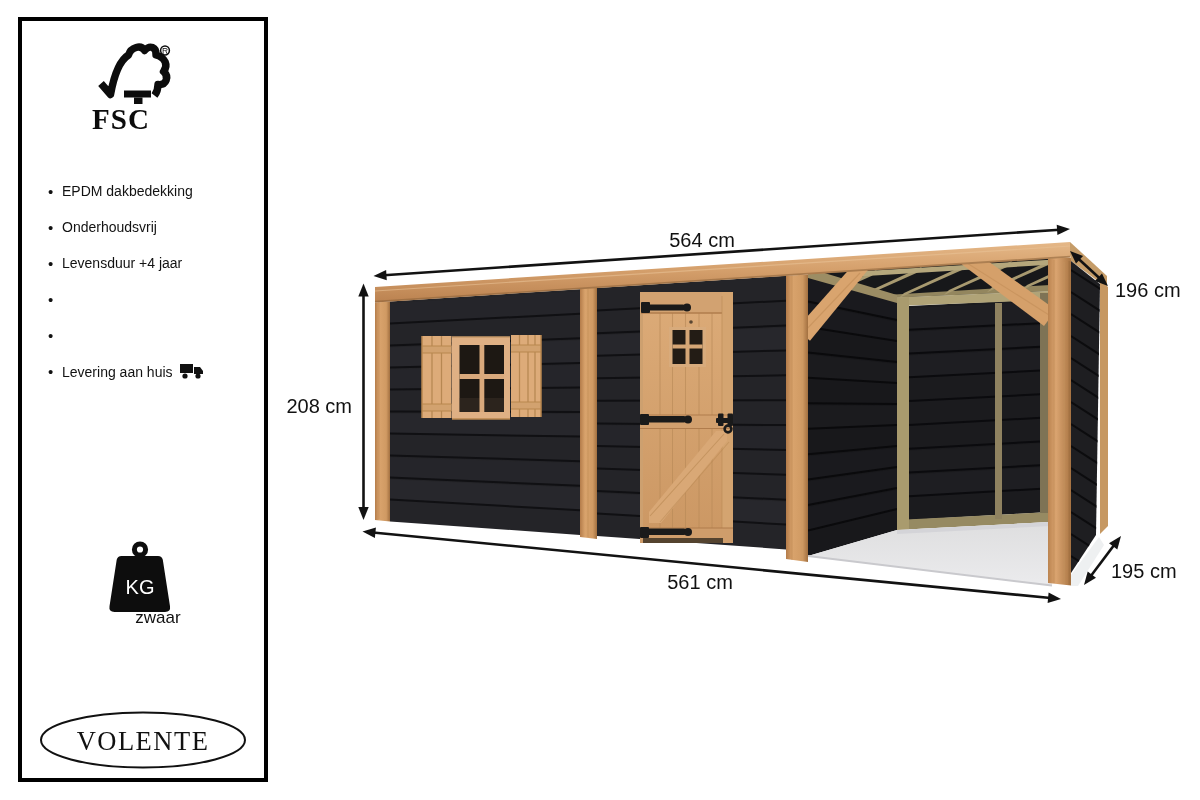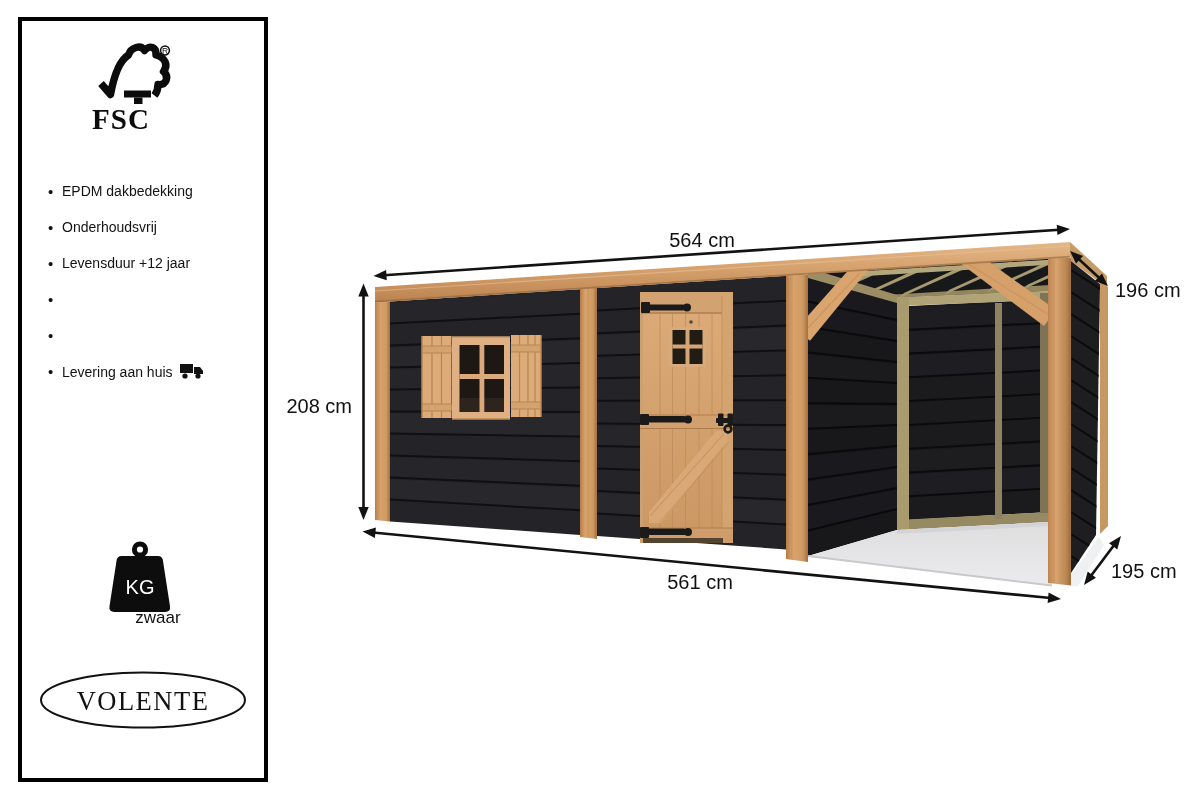--- a/index.html
+++ b/index.html
@@ -4,21 +4,21 @@
 html,body{margin:0;padding:0;width:1200px;height:800px;background:#fff;font-family:"Liberation Sans",sans-serif;overflow:hidden}
 .page{position:relative;width:1200px;height:800px}
 .side{position:absolute;left:18px;top:17px;width:242px;height:757px;border:4px solid #000;background:#fff}
 .fsc{position:absolute;left:74px;top:19px}
 .fsctxt{position:absolute;left:0;top:82px;width:198px;text-align:center;font-family:"Liberation Serif",serif;font-size:29px;font-weight:bold;letter-spacing:1px;color:#0c0c0c}
 .list{position:absolute;left:26px;top:162px;width:205px;font-size:14px;color:#121212}
 .li{display:flex;margin-bottom:18.5px;line-height:17.5px}
 .b{width:14px;flex:none;font-size:15px}
 .kg{position:absolute;left:78px;top:517px}
 .zwaar{position:absolute;left:0;top:587px;width:272px;text-align:center;font-size:17px;color:#111}
-.volwrap{position:absolute;left:16px;top:649px}
+.volwrap{position:absolute;left:16px;top:689px}
 </style></head>
 <body>
 <div class="page">
 
 <div class="side">
 
 <svg class="fsc" width="80" height="72" viewBox="0 0 80 72">
 <g fill="none" stroke="#0c0c0c" stroke-width="7.4" stroke-linecap="butt" stroke-linejoin="round">
 <path d="M5,43.5 L14.5,54.5 C18,35.5 23.5,20.5 32.5,15 C35,7 45,4.5 48.5,10.5 C54,4.5 60.5,7 60,15 C69.5,17.5 72.5,25.5 67.5,31.5 C73.5,36.5 70.5,45.5 62,44.5 C62,49.5 60.5,53 58.5,55.5"></path>
 </g>
@@ -39,21 +39,21 @@
           <span>EPDM dakbedekking</span>
         </div>
 
 <div class="li">
           <span class="b">•</span>
           <span>Onderhoudsvrij</span>
         </div>
 
 <div class="li">
           <span class="b">•</span>
-          <span>Levensduur +12 jaar</span>
+          <span>Levensduur +4 jaar</span>
         </div>
 
 <div class="li">
           <span class="b">•</span>
         </div>
 
 <div class="li">
           <span class="b">•</span>
         </div>
 

